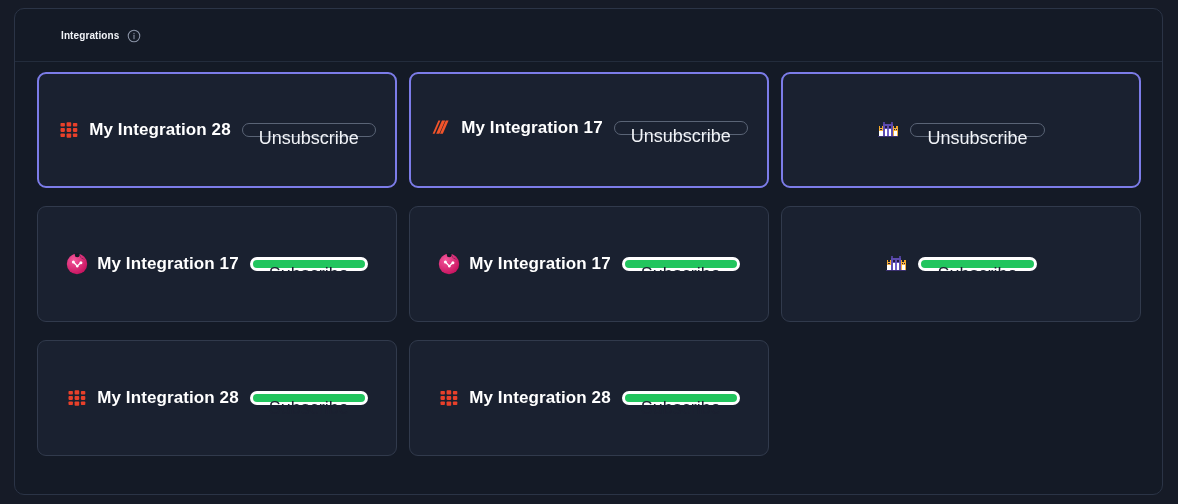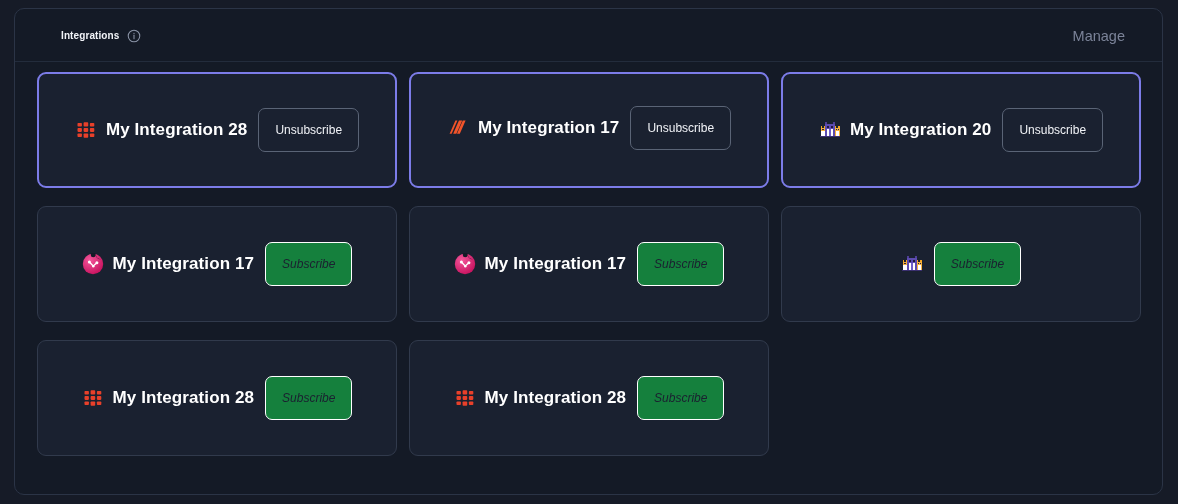--- a/index.html
+++ b/index.html
@@ -126,62 +126,60 @@
 
   .icon-box {
     width: 22px;
     height: 22px;
     flex: 0 0 22px;
     display: block;
   }
 
   .btn {
     font-family: "Liberation Sans", sans-serif;
-    font-size: 12px;
+    font-size: 18px;
     border-radius: 7px;
     cursor: pointer;
     padding: 0 16px;
-    height: 44px;
+    height: 14px;
     line-height: 28px;
     box-sizing: border-box;
     white-space: nowrap;
   }
 
   .btn-unsub {
     background: transparent;
     border: 1px solid #5a6476;
     color: #f1f3f7;
     font-weight: normal;
   }
 
   .btn-sub {
-    background: #15803d;
-    border: 1px solid #ffffff;
+    background: #22c55e;
+    border: 3px solid #ffffff;
     color: #1b2030;
     font-weight: normal;
-    font-style: italic;
   }
 </style>
 </head>
 <body>
 
 <div class="panel">
 
   <div class="panel-header">
     <div class="panel-title-wrap">
       <span class="panel-title">Integrations</span>
       <span style="display:flex;align-items:center;">
         <svg class="info-icon" viewBox="0 0 16 16" fill="none" stroke="currentColor" stroke-width="1.2">
           <circle cx="8" cy="8" r="6.6"></circle>
           <line x1="8" y1="7" x2="8" y2="11.2" stroke-linecap="round"></line>
           <circle cx="8" cy="4.9" r="0.75" fill="currentColor" stroke="none"></circle>
         </svg>
       </span>
     </div>
-    <div class="manage-link">Manage</div>
   </div>
 
   <div class="grid">
       <div class="card selected">
         <div class="card-inner">
           <div class="card-head">
             <span class="icon-box"><svg viewBox="0 0 22 22" width="22" height="22">
                 <g fill="#e8402a">
                   <rect x="2.5" y="4.0" width="4.4" height="3.6" rx="0.8"></rect>
                   <rect x="8.6" y="3.2" width="4.6" height="4.4" rx="0.8"></rect>
@@ -231,21 +229,20 @@
                   <rect x="16.5" y="12.4" width="3.2" height="4.4" fill="#ffffff"></rect>
                   <path d="M6.4 3.1 h2.0 v2.2 h-2.0 Z M13.6 3.1 h2.0 v2.2 h-2.0 Z" fill="#4e3f96"></path>
                   <rect x="6.4" y="5.1" width="9.2" height="11.8" fill="#5d4cb0"></rect>
                   <rect x="8.3" y="7.3" width="1.4" height="1.4" fill="#20193a"></rect>
                   <rect x="12.3" y="7.3" width="1.4" height="1.4" fill="#20193a"></rect>
                   <rect x="8.0" y="10.0" width="6.0" height="6.9" fill="#ffffff"></rect>
                   <rect x="9.9" y="10.0" width="2.2" height="6.9" fill="#6f5ec9"></rect>
                   <rect x="1.2" y="16.6" width="19.6" height="1.6" fill="#3a2f70"></rect>
                 </g>
               </svg></span>
-            <span class="card-label">My Integration 20</span>
           </div>
           <button class="btn btn-unsub">Unsubscribe</button>
         </div>
       </div>
       <div class="card">
         <div class="card-inner">
           <div class="card-head">
             <span class="icon-box"><svg viewBox="0 0 22 22" width="22" height="22">
                 <defs>
                   <radialGradient id="pg" cx="35%" cy="30%" r="80%">

